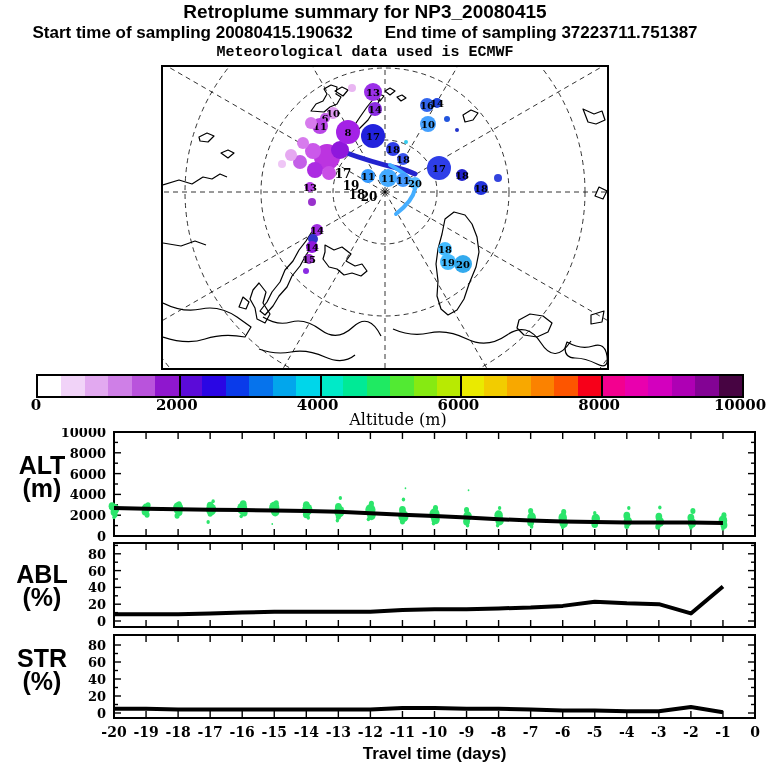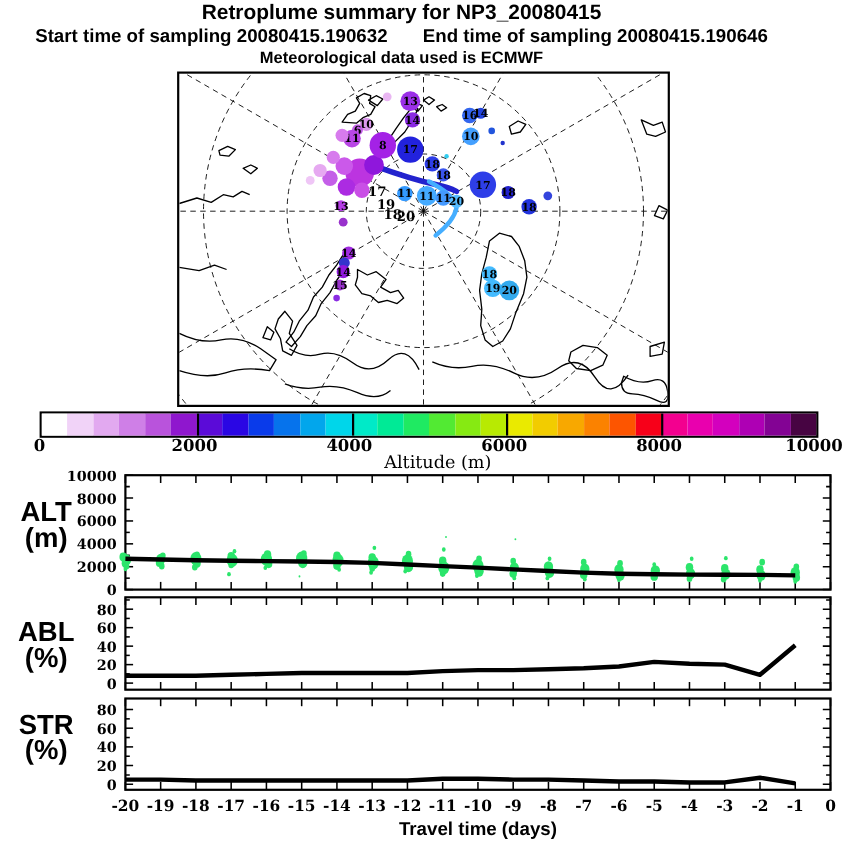--- a/index.html
+++ b/index.html
@@ -1,42 +1,42 @@
 <!DOCTYPE html>
 <html><head>
 <meta charset="utf-8">
 <style>
   html,body{margin:0;padding:0;background:#fff;}
   .fig{position:relative;width:768px;height:768px;background:#fff;overflow:hidden;
        font-family:"Liberation Sans",sans-serif;color:#000;}
   .hdr{position:absolute;left:0;width:730px;text-align:center;font-weight:bold;white-space:pre;}
   .hdr.title{top:1px;font-size:19px;}
   .hdr.sub{top:23px;font-size:17px;display:flex;justify-content:center;gap:32px;}
-  .hdr.met{top:44px;font-size:15px;}
+  .hdr.met{top:44px;font-size:15px;font-family:Liberation Mono, monospace;}
   #map{position:absolute;left:161px;top:65px;border:2px solid #000;background:#fff;}
   #cbarWrap{position:absolute;left:36px;top:374px;width:704px;height:20px;
             border:2px solid #000;display:flex;}
   .cseg{flex:1 1 auto;height:100%;}
   .cdiv{position:absolute;top:0;width:2px;height:100%;background:#000;}
   #cbarLabels{position:absolute;left:36px;top:396px;width:704px;height:16px;}
   .clab{position:absolute;transform:translateX(-50%);
         font-family:"DejaVu Serif",serif;font-weight:bold;font-size:15px;white-space:nowrap;}
   .cbar-title{position:absolute;left:0;top:410px;width:768px;text-align:center;
         font-family:"DejaVu Serif",serif;font-size:16px;margin-left:14px;}
   #panels{position:absolute;left:0;top:428px;}
   svg text{user-select:none;}
 </style>
 </head>
 <body>
 
 <div class="fig">
   <div class="hdr title">Retroplume summary for NP3_20080415</div>
   <div class="hdr sub">
     <span>Start time of sampling 20080415.190632</span>
-    <span>End time of sampling 20080415.190646</span>
+    <span>End time of sampling 37223711.751387</span>
   </div>
   <div class="hdr met">Meteorological data used is ECMWF</div>
 
   <svg id="map" width="444" height="301" viewBox="0 0 444 301">
       <g stroke="#000" stroke-width="0.8" fill="none" stroke-dasharray="5,4">
         <circle cx="222" cy="125" r="52"></circle>
         <circle cx="222" cy="125" r="124"></circle>
         <circle cx="222" cy="125" r="200"></circle>
         <circle cx="222" cy="125" r="278"></circle>
         <line x1="222" y1="125" x2="642" y2="125"></line>

